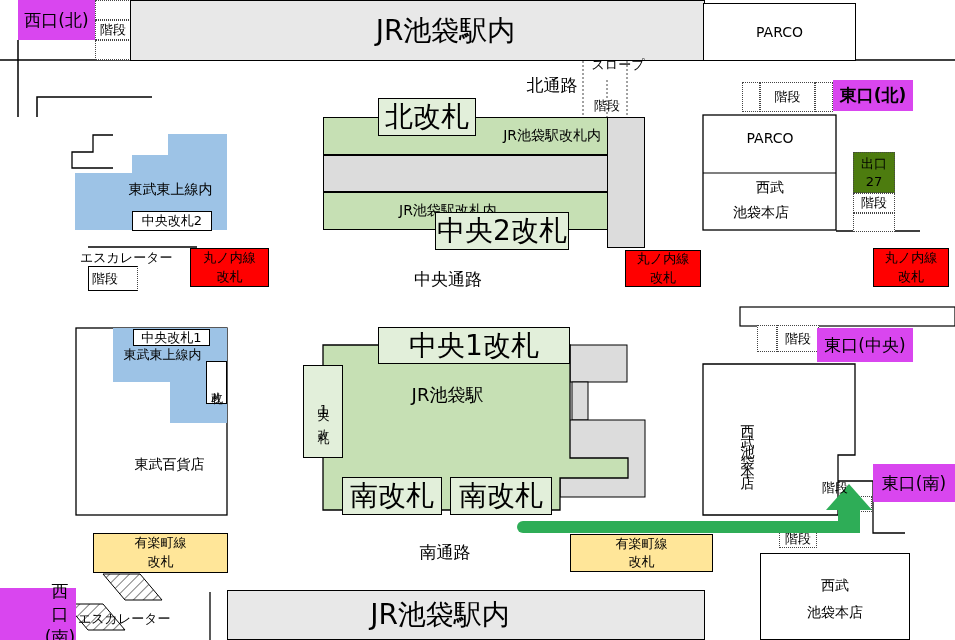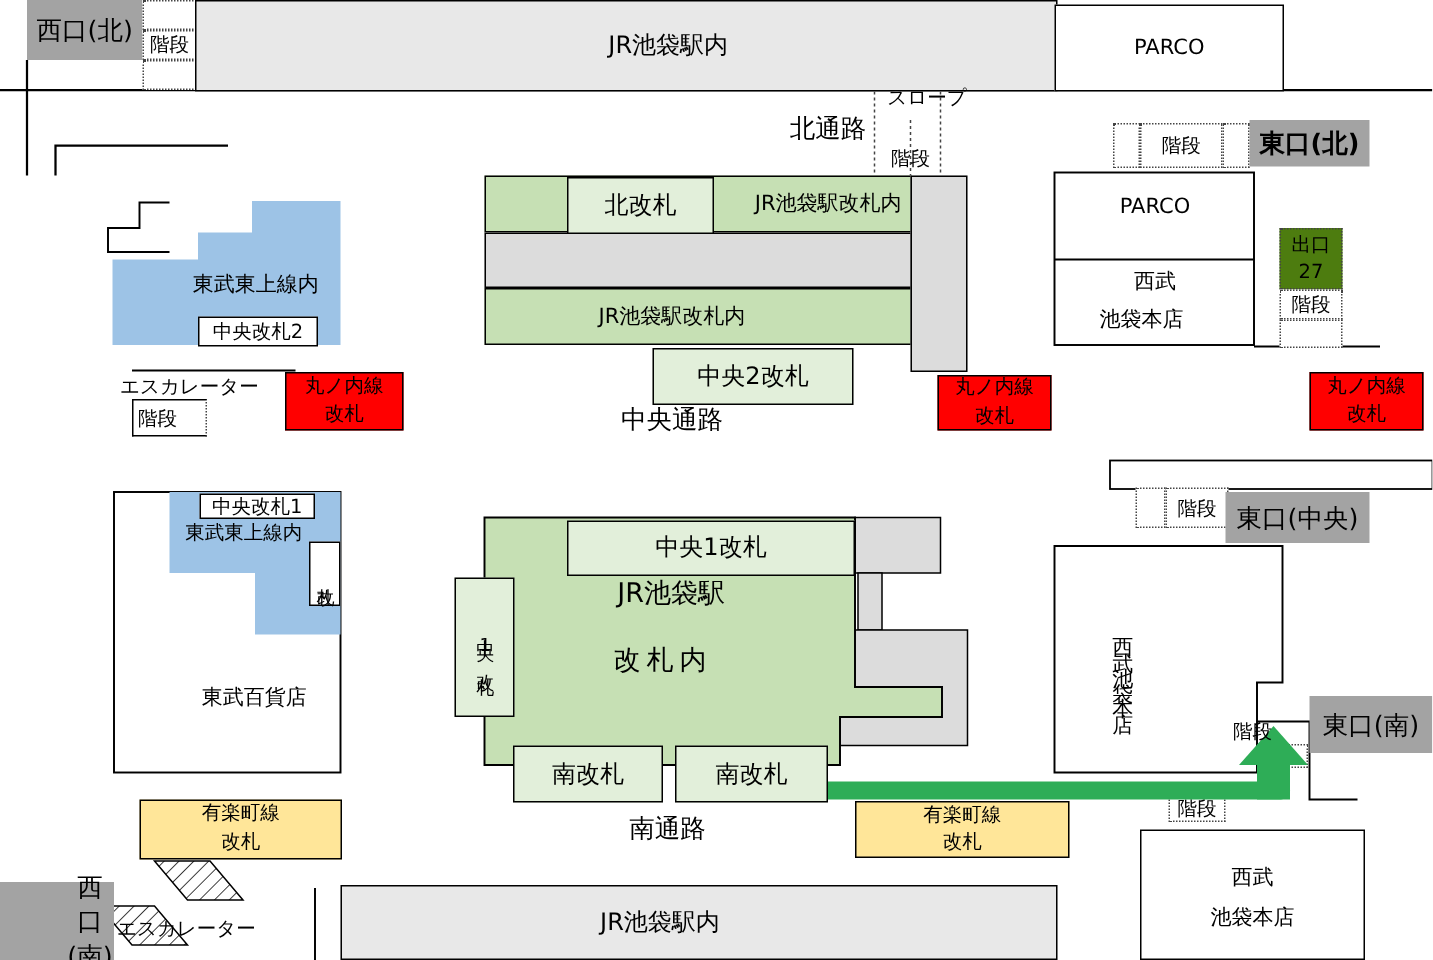--- a/index.html
+++ b/index.html
@@ -1,31 +1,31 @@
 <!DOCTYPE html>
 <html><head>
 <meta charset="utf-8">
 <style>
   html,body{margin:0;padding:0;background:#fff;}
   #map{position:relative;width:955px;height:640px;background:#fff;overflow:hidden;
        font-family:"DejaVu Sans",sans-serif;color:#000;}
   .abs{position:absolute;box-sizing:border-box;}
   .ctr{display:flex;align-items:center;justify-content:center;text-align:center;}
   .col{display:flex;flex-direction:column;align-items:center;justify-content:center;text-align:center;}
-  .yx{background:#a3a3a3;}            
+  .yx{background:#d946ef;}            
   .yg{background:#FFE699;border:1px solid #000;}  
   .red{background:#FF0000;border:1px solid #000;}
   .grn{background:#C6E0B4;border:1px solid #000;} 
-  .glabel{background:#E2EFDA;border:1.5px solid #000;margin-top:20px;}
+  .glabel{background:#E2EFDA;border:1.5px solid #000;}
   .gray{background:#E8E8E8;border:1px solid #000;}
   .bandgray{background:#DCDCDC;border:1px solid #000;}
   .white{background:#fff;border:1px solid #000;}
   .cell{border:1px dotted #444;background:#fff;}
   .t12{font-size:12px;} .t13{font-size:13px;} .t14{font-size:14px;}
-  .t17{font-size:17px;} .t24{font-size:16px;} .t26{font-size:18px;text-align:center;}
+  .t17{font-size:17px;} .t24{font-size:28px;} .t26{font-size:18px;text-align:center;}
   .vtext{writing-mode:vertical-rl;text-orientation:upright;}
   svg{position:absolute;left:0;top:0;}
   .lift{z-index:4;} .mid{z-index:2;} .under{z-index:1;} .top{z-index:3;}
 </style>
 </head>
 <body>
 
 <div id="map">
 
   <svg class="under" width="955" height="640" viewBox="0 0 955 640">
@@ -194,23 +194,20 @@
 
   <div class="abs glabel ctr t24 lift" style="left:378px;top:327px;width:192px;height:37px;">
       <span>中央1改札</span>
     </div>
   <div class="abs glabel ctr t12 vtext lift" style="left:303px;top:365px;width:40px;height:93px;letter-spacing:3px;">
       <span>中央1改札</span>
     </div>
   <div class="abs ctr t26 mid" style="left:375px;top:380px;width:145px;height:30px;">
       <span>JR池袋駅</span>
     </div>
-  <div class="abs ctr t26 mid" style="left:397px;top:425px;width:90px;height:30px;letter-spacing:4px;">
-      <span>改札内</span>
-    </div>
   <div class="abs glabel ctr t24 lift" style="left:342px;top:477px;width:100px;height:38px;">
       <span>南改札</span>
     </div>
   <div class="abs glabel ctr t24 lift" style="left:450px;top:477px;width:102px;height:38px;">
       <span>南改札</span>
     </div>
 
   <div class="abs ctr t14 vtext mid" style="left:737px;top:368px;width:22px;height:152px;letter-spacing:10px;">
       <span>西武池袋本店</span>
     </div>

